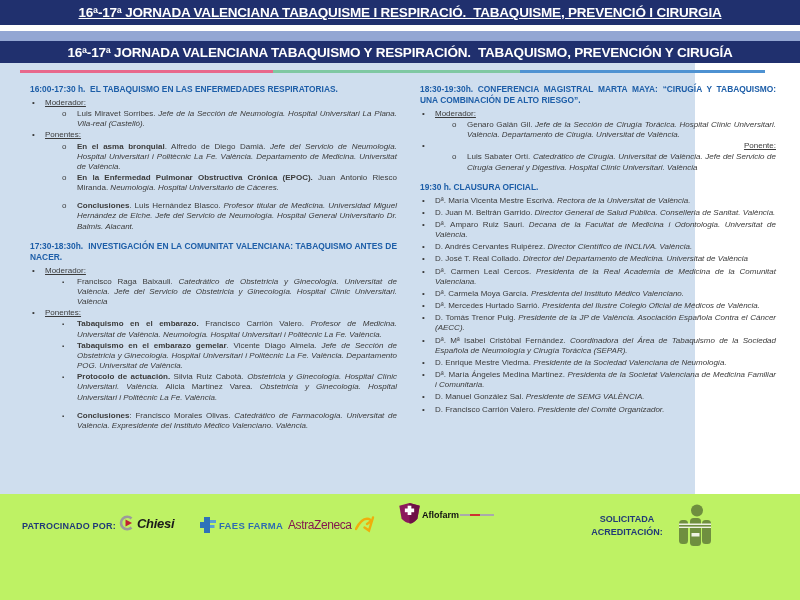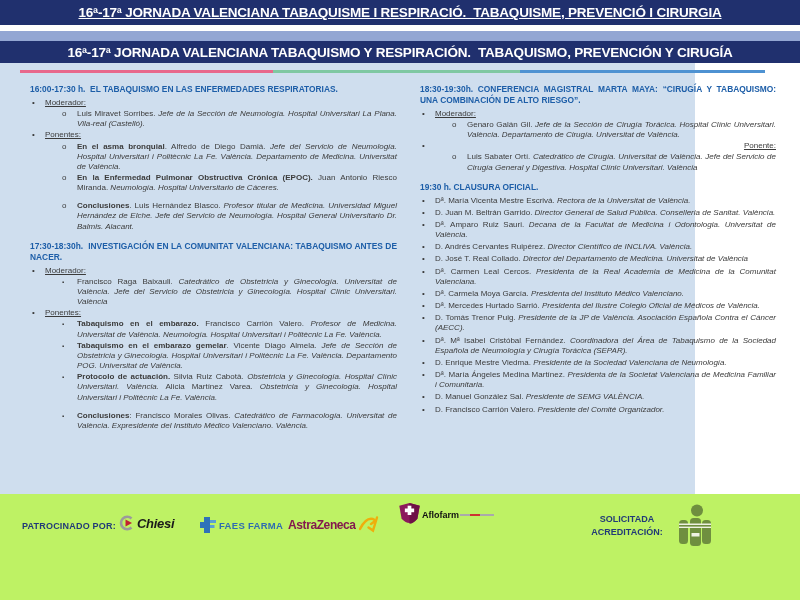--- a/index.html
+++ b/index.html
@@ -45,21 +45,21 @@
   
   .footer{position:absolute;left:0;top:494px;width:800px;height:106px;background:#bef264;}
   .sponsor-label{position:absolute;left:22px;top:27px;color:#223a77;font-weight:bold;
                  font-size:9px;letter-spacing:.2px;}
   .logo{position:absolute;display:flex;align-items:center;gap:3px;}
   .chiesi{left:118px;top:21px;}
   .chiesi-txt{font-size:13px;font-weight:bold;font-style:italic;color:#1a1a1a;letter-spacing:-0.3px;}
   .faes{left:200px;top:23px;}
   .faes-txt{font-size:9.5px;font-weight:bold;color:#2e6cb0;letter-spacing:.3px;}
   .az{left:288px;top:22px;}
-  .az-txt{font-size:12px;font-weight:bold;color:#83194e;letter-spacing:-0.4px;}
+  .az-txt{font-size:12px;font-weight:normal;color:#83194e;letter-spacing:-0.4px;}
   .aflo{left:398px;top:8px;flex-direction:row;gap:1px;}
   .aflo-txt{font-size:9px;font-weight:bold;color:#111;}
   .aflo-tag{width:34px;height:2px;background:linear-gradient(90deg,#aaa 30%,#c33 30%,#c33 60%,#aaa 60%);}
   .accred-label{position:absolute;left:583px;top:19px;width:88px;text-align:center;
                 color:#223a77;font-weight:bold;font-size:9px;line-height:1.4;}
   .accred-logo{position:absolute;left:678px;top:9px;}
 </style>
 </head>
 <body>
 

